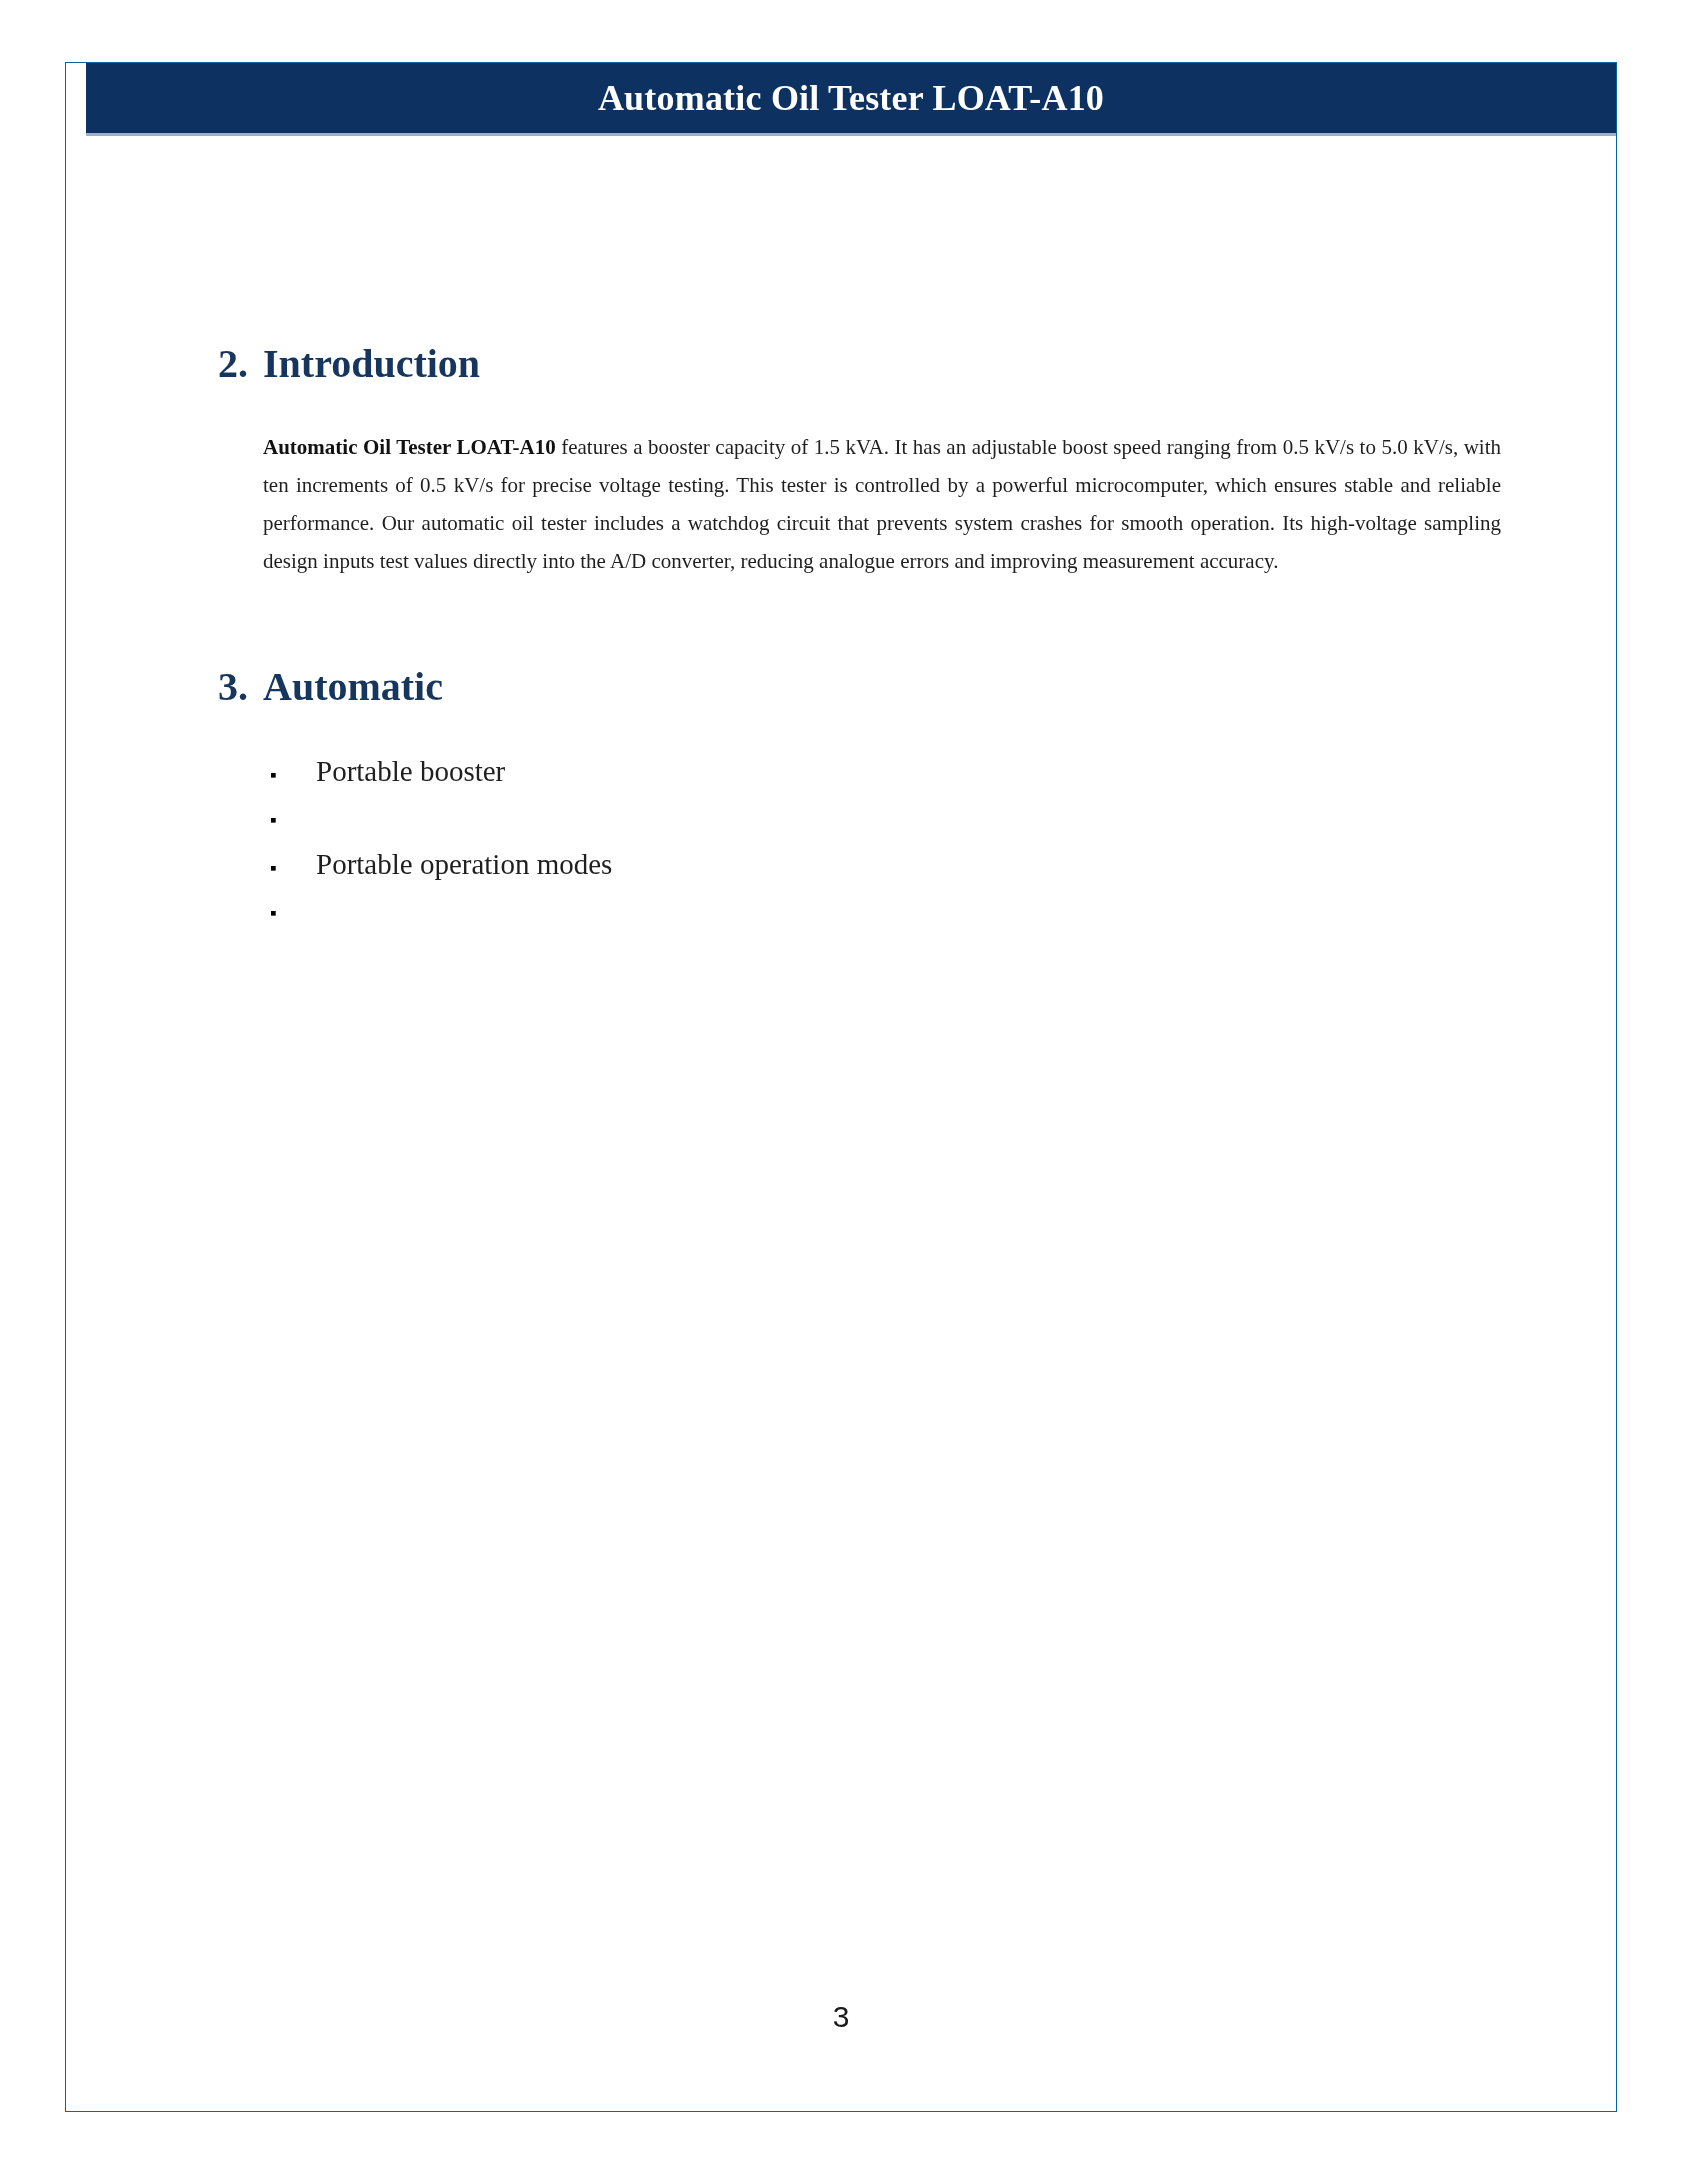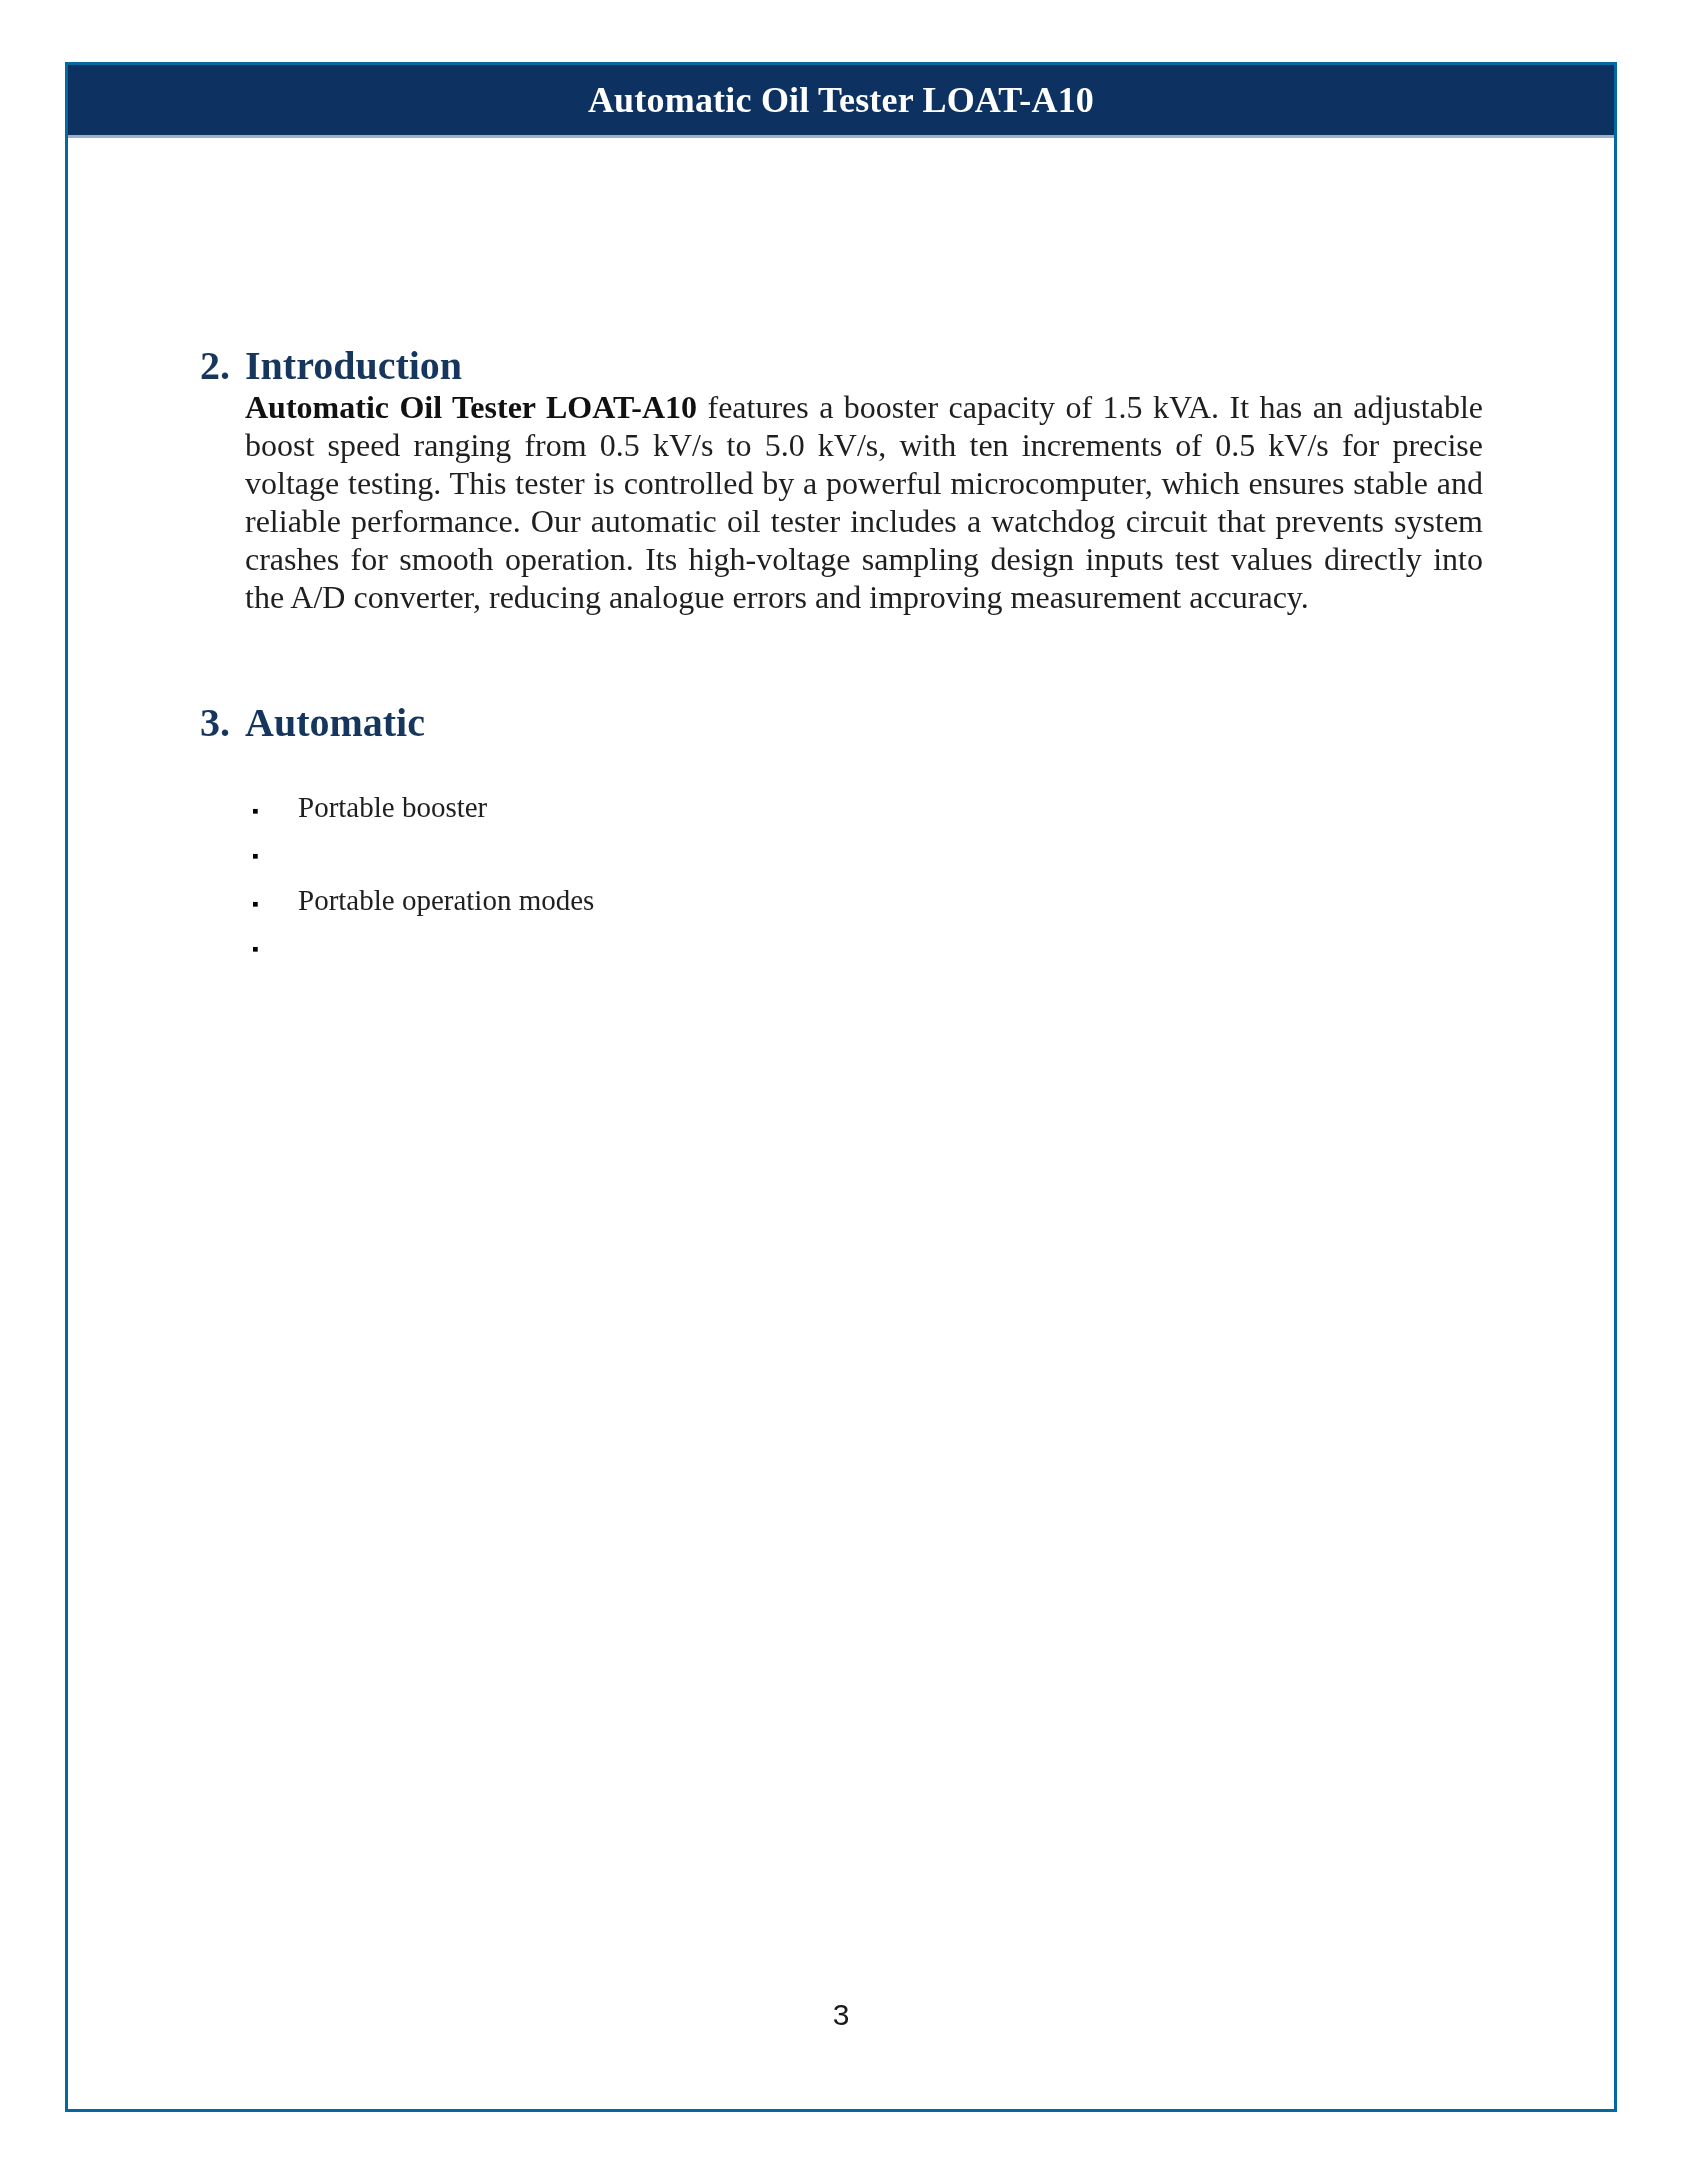--- a/index.html
+++ b/index.html
@@ -10,22 +10,23 @@
     position: relative;
     font-family: "Liberation Serif", "DejaVu Serif", serif;
     color: #1f1f1f;
   }
   .page-border {
     position: absolute;
     left: 65px;
     top: 62px;
     width: 1552px;
     height: 2050px;
-    border: 3px solid #0369a1;
+    border: 1px solid #0369a1;
     background: #ffffff;
+    padding-left: 20px;
   }
   .title-bar {
     width: 100%;
     height: 73px;
     background: #0d3160;
     border-bottom: 3px solid #9cb0c9;
     display: flex;
     align-items: center;
     justify-content: center;
   }
@@ -48,22 +49,23 @@
     line-height: 1.1;
   }
   .section-heading .sec-num {
     width: 45px;
     flex: 0 0 45px;
   }
   .heading-introduction { margin-top: 206px; }
   .heading-features { margin-top: 85px; }
   .body-text {
     margin-left: 45px;
+    margin-top: 42px;
     width: 1238px;
-    font-size: 32px;
+    font-size: 21px;
     line-height: 38px;
     text-align: justify;
     color: #1f1f1f;
   }
   .body-text strong { font-weight: bold; color: #111; }
   .feature-list {
     list-style: none;
     margin-top: 40px;
     margin-left: 52px;
   }

